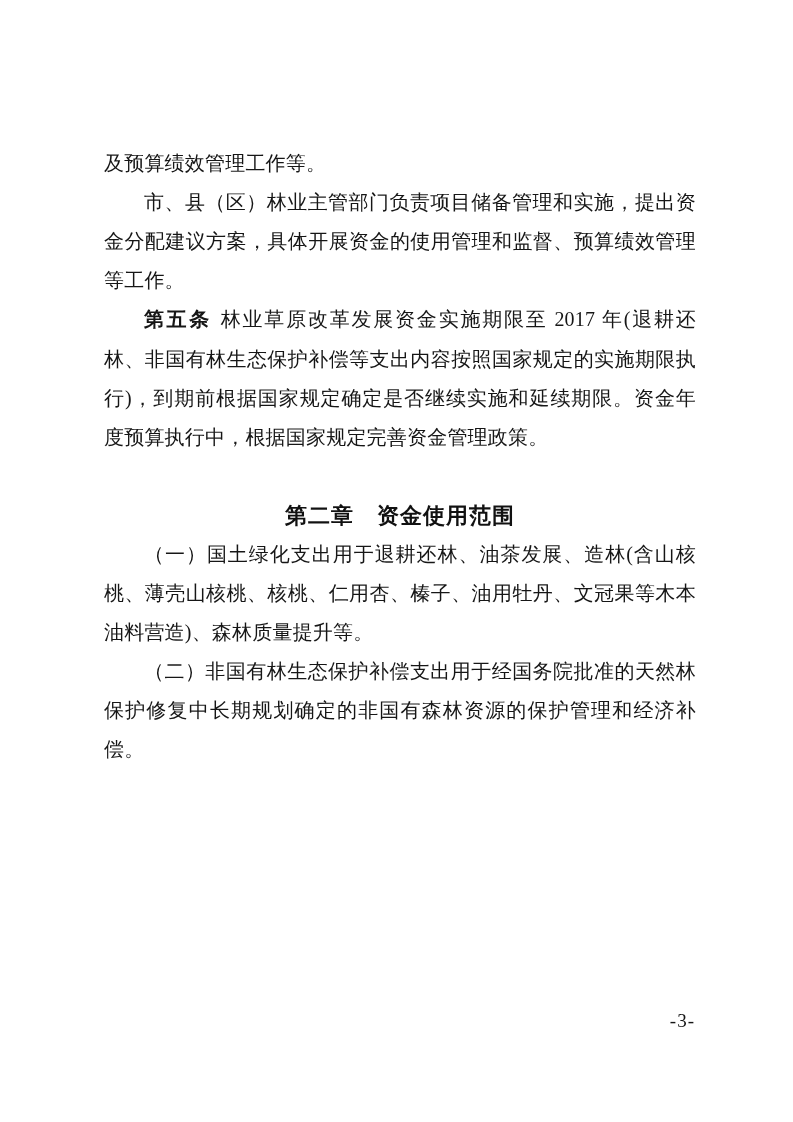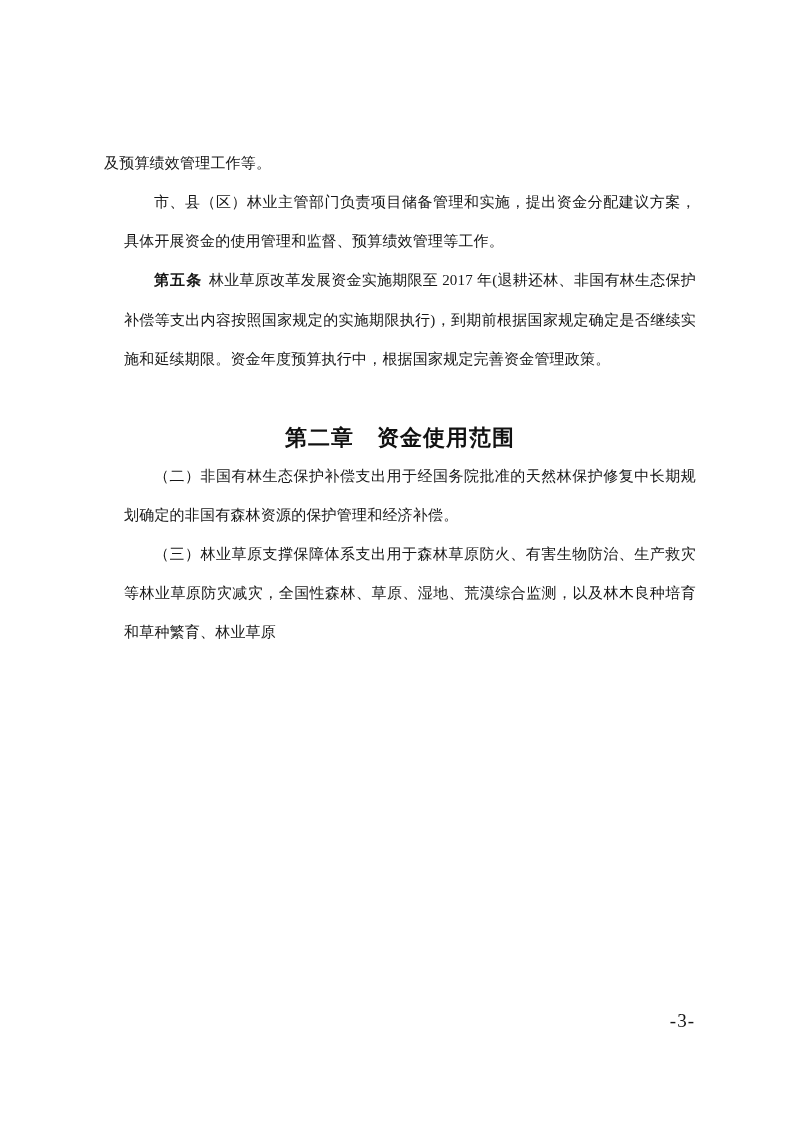--- a/index.html
+++ b/index.html
@@ -13,29 +13,28 @@
     height: 1122px;
     background: #ffffff;
     box-sizing: border-box;
     padding: 144px 97px 0 104px;
     font-family: "Liberation Serif", "DejaVu Serif", serif;
     color: #161616;
     overflow: hidden;
   }
   .doc-body p {
     margin: 0;
-    font-size: 15px;
+    font-size: 20px;
     line-height: 39px;
     text-align: justify;
     text-justify: inter-ideograph;
     letter-spacing: 0.2px;
   }
   .doc-body p.indent {
     text-indent: 2em;
-    margin-left: 20px;
   }
   .article-no {
     font-family: Liberation Mono, monospace;
     font-weight: 700;
     margin-right: 0.45em;
     letter-spacing: 1px;
   }
   .chapter-heading {
     margin: 39px 0 0 0;
     font-family: Liberation Sans, sans-serif;
@@ -72,25 +71,25 @@
     </p>
 
 
     <p class="indent">
       <strong class="article-no">第五条</strong><span>林业草原改革发展资金实施期限至 2017 年(退耕还林、非国有林生态保护补偿等支出内容按照国家规定的实施期限执行)，到期前根据国家规定确定是否继续实施和延续期限。资金年度预算执行中，根据国家规定完善资金管理政策。</span>
     </p>
 
     <h2 class="chapter-heading">第二章　资金使用范围</h2>
 
 
+    <p class="indent">
+      <span>（一）国土绿化支出用于退耕还林、油茶发展、造林(含山核桃、薄壳山核桃、核桃、仁用杏、榛子、油用牡丹、文冠果等木本油料营造)、森林质量提升等。</span>
+    </p>
 
     <p class="indent">
       <span>（二）非国有林生态保护补偿支出用于经国务院批准的天然林保护修复中长期规划确定的非国有森林资源的保护管理和经济补偿。</span>
     </p>
 
-    <p class="indent">
-      <span>（三）林业草原支撑保障体系支出用于森林草原防火、有害生物防治、生产救灾等林业草原防灾减灾，全国性森林、草原、湿地、荒漠综合监测，以及林木良种培育和草种繁育、林业草原</span>
-    </p>
 
   </div>
 
   <div class="page-number">-3-</div>
 </div>
 
 </body></html>

